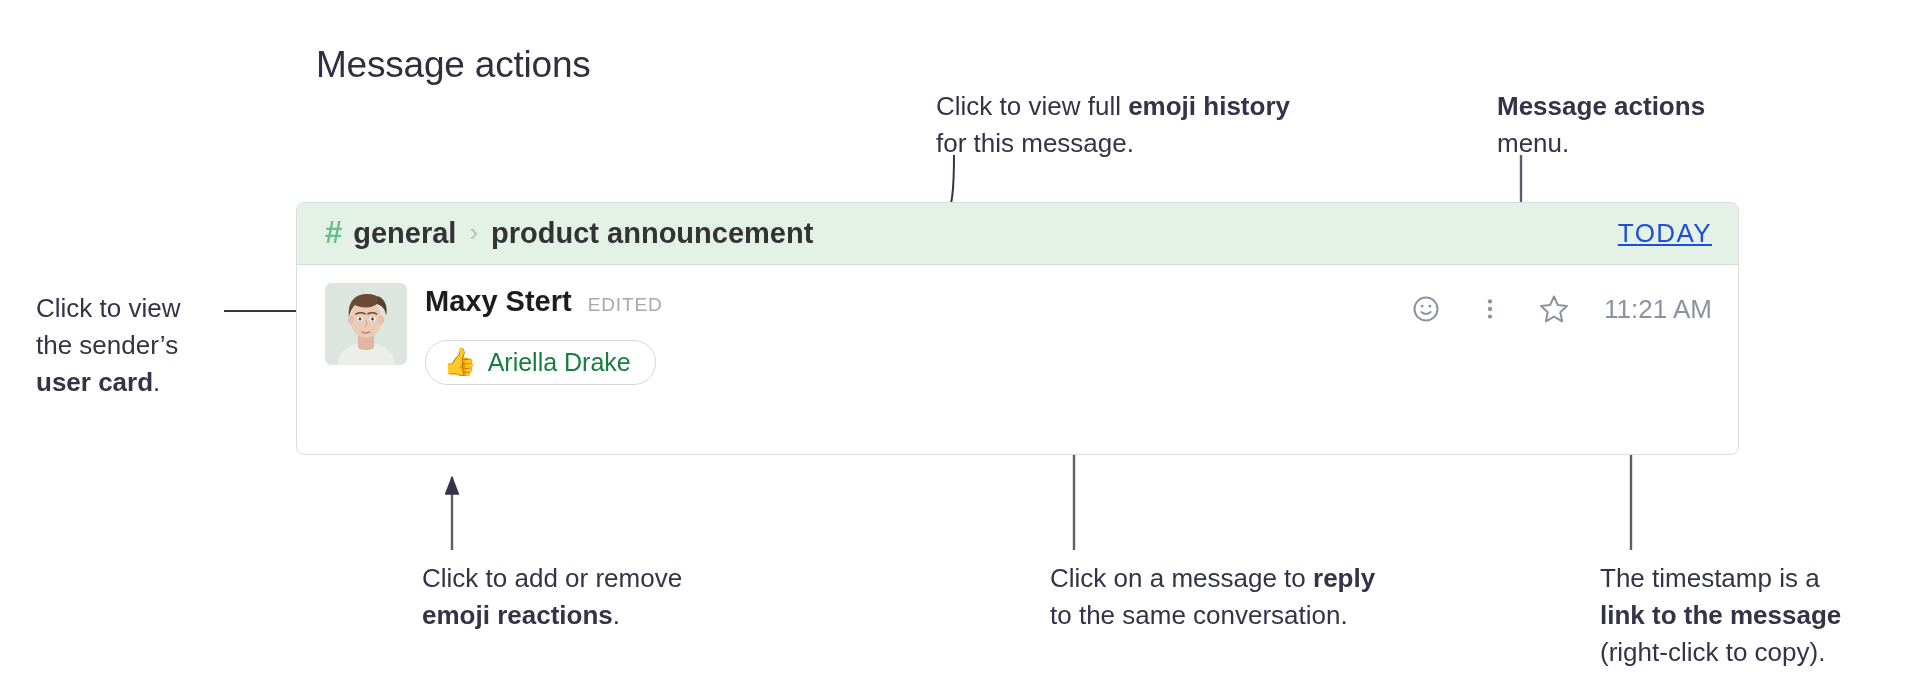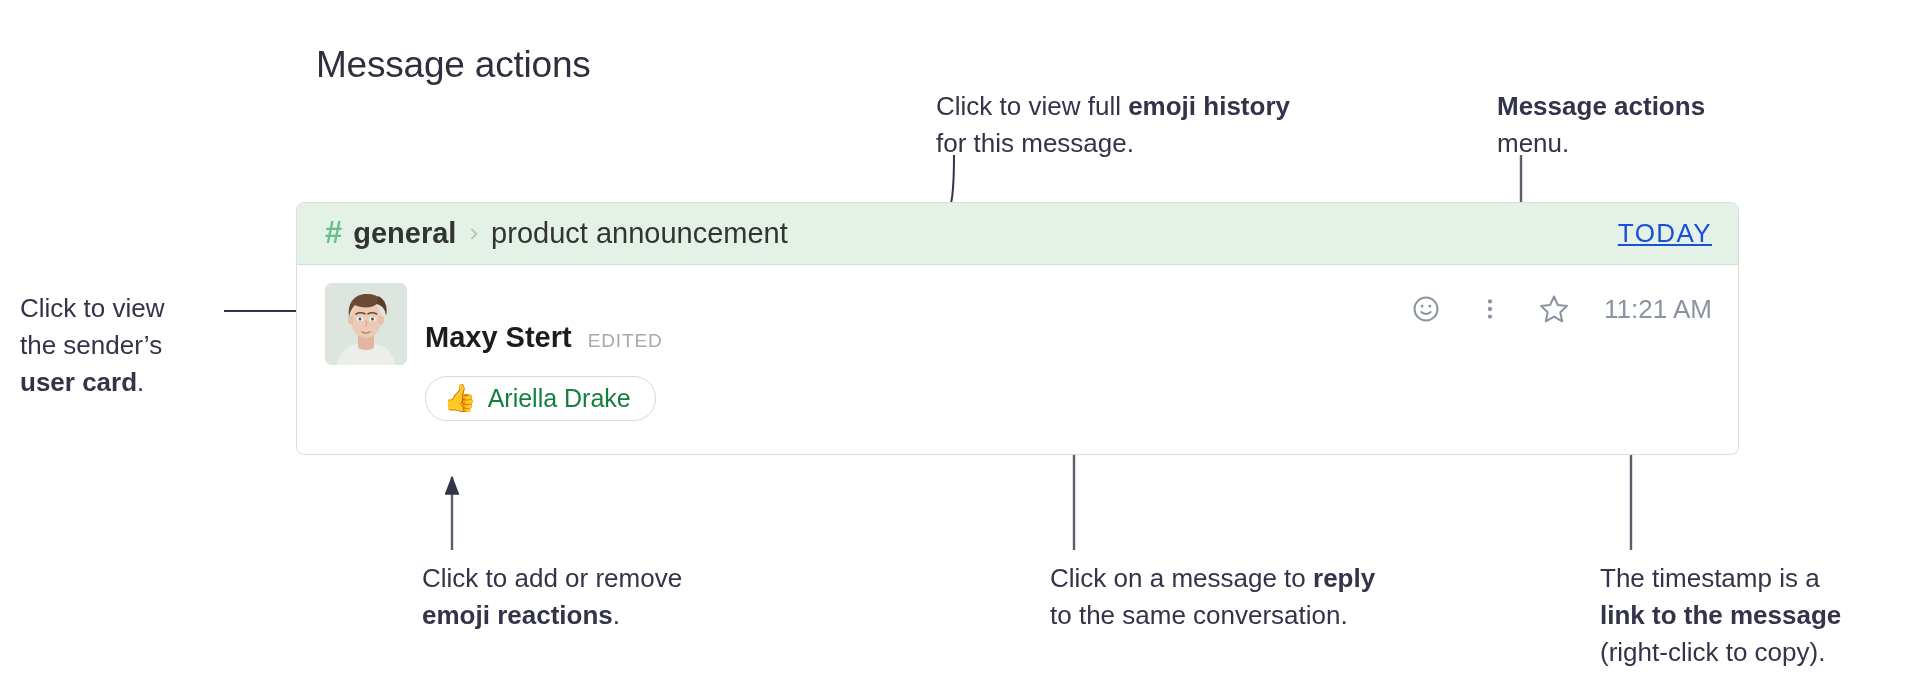--- a/index.html
+++ b/index.html
@@ -32,21 +32,21 @@
     position: absolute;
     font-size: 26px;
     line-height: 37px;
     color: #33334a;
     white-space: nowrap;
   }
   .annotation b { font-weight: 700; }
 
   .ann-edit-history { left: 936px; top: 88px; }
   .ann-message-actions { left: 1497px; top: 88px; }
-  .ann-user-card { left: 20px; top: 290px; }
+  .ann-user-card { left: 36px; top: 290px; }
   .ann-emoji-reactions { left: 422px; top: 560px; }
   .ann-reply { left: 1050px; top: 560px; }
   .ann-timestamp { left: 1600px; top: 560px; }
 
   
   .connectors {
     position: absolute;
     left: 0; top: 0;
     width: 1924px; height: 696px;
     pointer-events: none;
@@ -100,21 +100,21 @@
   .crumb-sep {
     font-size: 26px;
     color: #b6c4b8;
     margin: 0 13px;
     position: relative;
     top: -1px;
   }
 
   .crumb-topic {
     font-size: 29px;
-    font-weight: 400;
+    font-weight: 700;
     color: #333333;
   }
 
   .today-label {
     font-size: 26px;
     color: #1d4ed8;
     letter-spacing: 1.4px;
     font-weight: 400;
     text-decoration: underline;
   }
@@ -131,21 +131,21 @@
     height: 82px;
     border-radius: 7px;
     overflow: hidden;
     flex: 0 0 82px;
     margin-right: 18px;
     background: #dfe7df;
     position: relative;
   }
   .avatar svg { display: block; width: 100%; height: 100%; }
 
-  .msg-main { flex: 1; min-width: 0; padding-top: 2px; margin-top: 36px; }
+  .msg-main { flex: 1; min-width: 0; padding-top: 2px; }
 
   .msg-headline {
     display: flex;
     align-items: baseline;
     height: 38px;
   }
 
   .sender-name {
     font-size: 29px;
     font-weight: 700;

